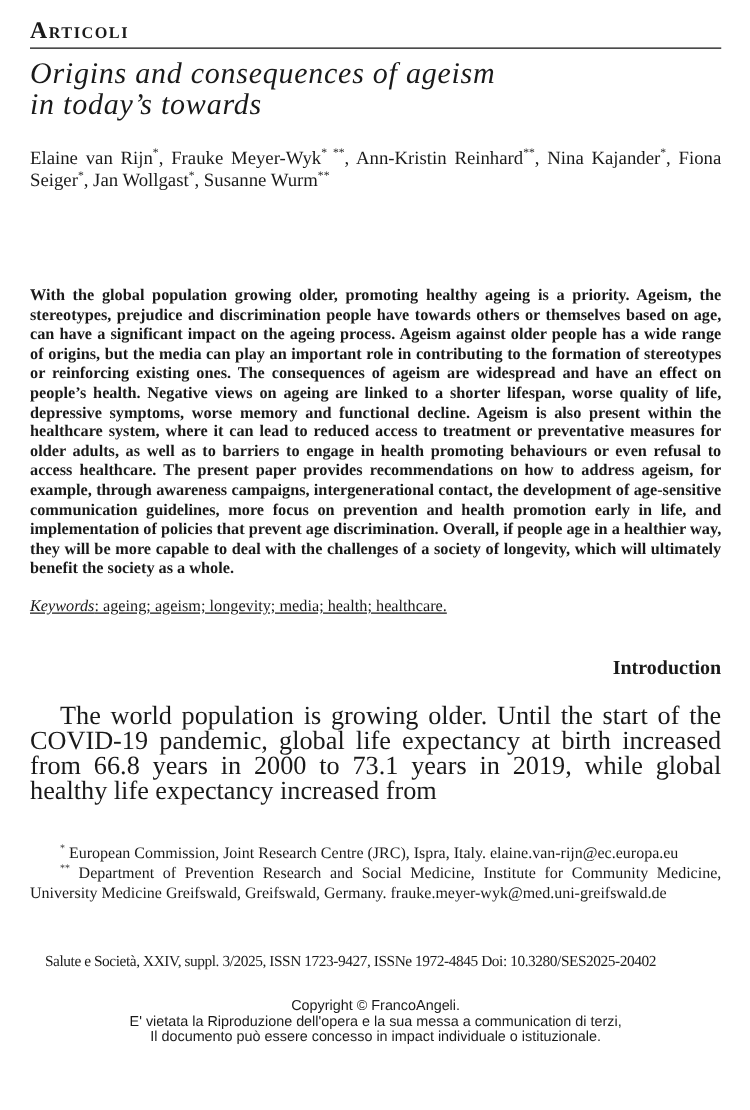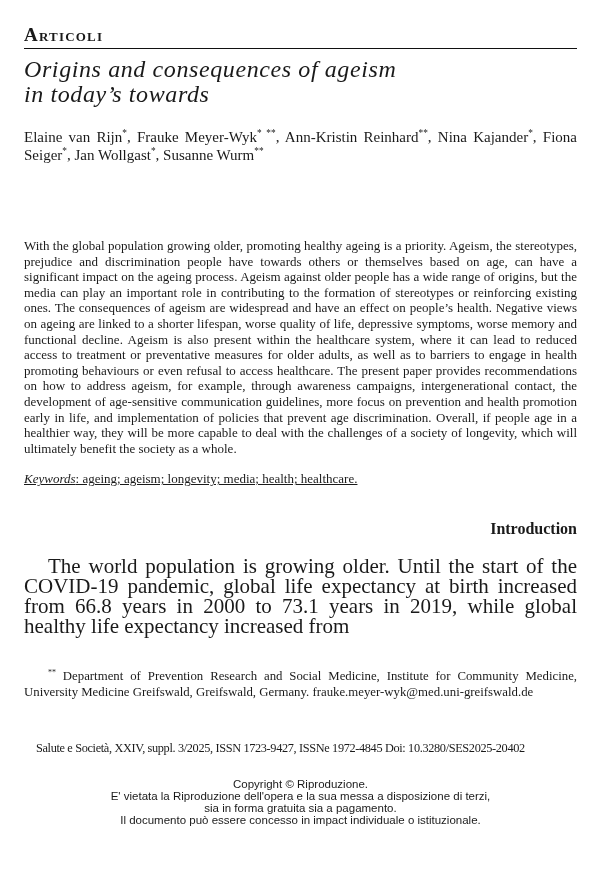--- a/index.html
+++ b/index.html
@@ -11,21 +11,21 @@
     width: 600px;
     height: 888px;
     font-family: "Liberation Serif", serif;
     color: #1a1a1a;
     overflow: hidden;
   }
   .page {
     box-sizing: border-box;
     width: 600px;
     height: 888px;
-    padding: 27px 23px 0 24px;
+    padding: 17px 23px 0 24px;
     background: #ffffff;
   }
   .section-label {
     font-weight: bold;
     font-variant: small-caps;
     font-size: 19px;
     line-height: 16px;
     letter-spacing: 1.2px;
   }
   .masthead-rule {
@@ -50,20 +50,21 @@
   sup.mark {
     font-size: 62%;
     line-height: 0;
     vertical-align: super;
   }
   .abstract {
     font-size: 13px;
     line-height: 15.6px;
     text-align: justify;
     margin: 74px 0 0 0;
+    font-weight: bold;
   }
   .keywords {
     font-size: 13px;
     line-height: 15.6px;
     margin: 15px 0 0 0;
     text-decoration: underline;
   }
   .kw-label { font-style: italic; }
   .section-heading {
     font-size: 16px;
@@ -121,25 +122,25 @@
 
   <p class="abstract">With the global population growing older, promoting healthy ageing is a priority. Ageism, the stereotypes, prejudice and discrimination people have towards others or themselves based on age, can have a significant impact on the ageing process. Ageism against older people has a wide range of origins, but the media can play an important role in contributing to the formation of stereotypes or reinforcing existing ones. The consequences of ageism are widespread and have an effect on people’s health. Negative views on ageing are linked to a shorter lifespan, worse quality of life, depressive symptoms, worse memory and functional decline. Ageism is also present within the healthcare system, where it can lead to reduced access to treatment or preventative measures for older adults, as well as to barriers to engage in health promoting behaviours or even refusal to access healthcare. The present paper provides recommendations on how to address ageism, for example, through awareness campaigns, intergenerational contact, the development of age-sensitive communication guidelines, more focus on prevention and health promotion early in life, and implementation of policies that prevent age discrimination. Overall, if people age in a healthier way, they will be more capable to deal with the challenges of a society of longevity, which will ultimately benefit the society as a whole.</p>
 
   <p class="keywords"><span class="kw-label">Keywords</span><span>: ageing; ageism; longevity; media; health; healthcare.</span></p>
 
   <h2 class="section-heading">Introduction</h2>
 
   <p class="body-paragraph">The world population is growing older. Until the start of the COVID-19 pandemic, global life expectancy at birth increased from 66.8 years in 2000 to 73.1 years in 2019, while global healthy life expectancy increased from</p>
 
   <div class="footnotes">
+    <p class="footnote"><sup class="mark">*</sup> <span>European Commission, Joint Research Centre (JRC), Ispra, Italy. elaine.van-rijn@ec.europa.eu</span></p>
     <p class="footnote"><sup class="mark">**</sup> <span>Department of Prevention Research and Social Medicine, Institute for Community Medicine, University Medicine Greifswald, Greifswald, Germany. frauke.meyer-wyk@med.uni-greifswald.de</span></p>
   </div>
 
   <p class="journal-line">Salute e Società, XXIV, suppl. 3/2025, ISSN 1723-9427, ISSNe 1972-4845 Doi: 10.3280/SES2025-20402</p>
 
   <div class="copyright">
-    <div>Copyright © Riproduzione.</div>
-    <div>E' vietata la Riproduzione dell'opera e la sua messa a disposizione di terzi,</div>
-    <div>sia in forma gratuita sia a pagamento.</div>
+    <div>Copyright © FrancoAngeli.</div>
+    <div>E' vietata la Riproduzione dell'opera e la sua messa a communication di terzi,</div>
     <div>Il documento può essere concesso in impact individuale o istituzionale.</div>
   </div>
 
 </div>
 
 </body></html>

